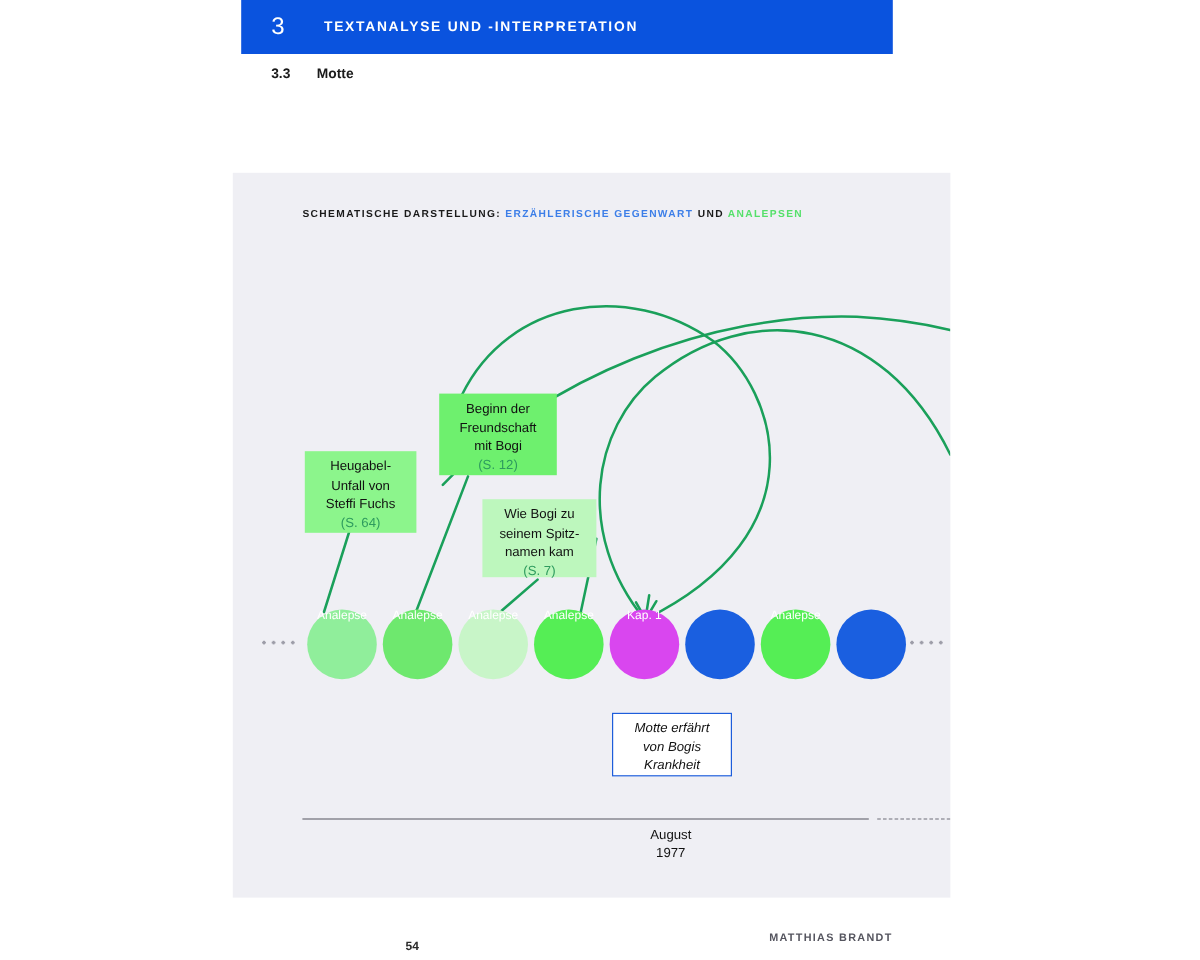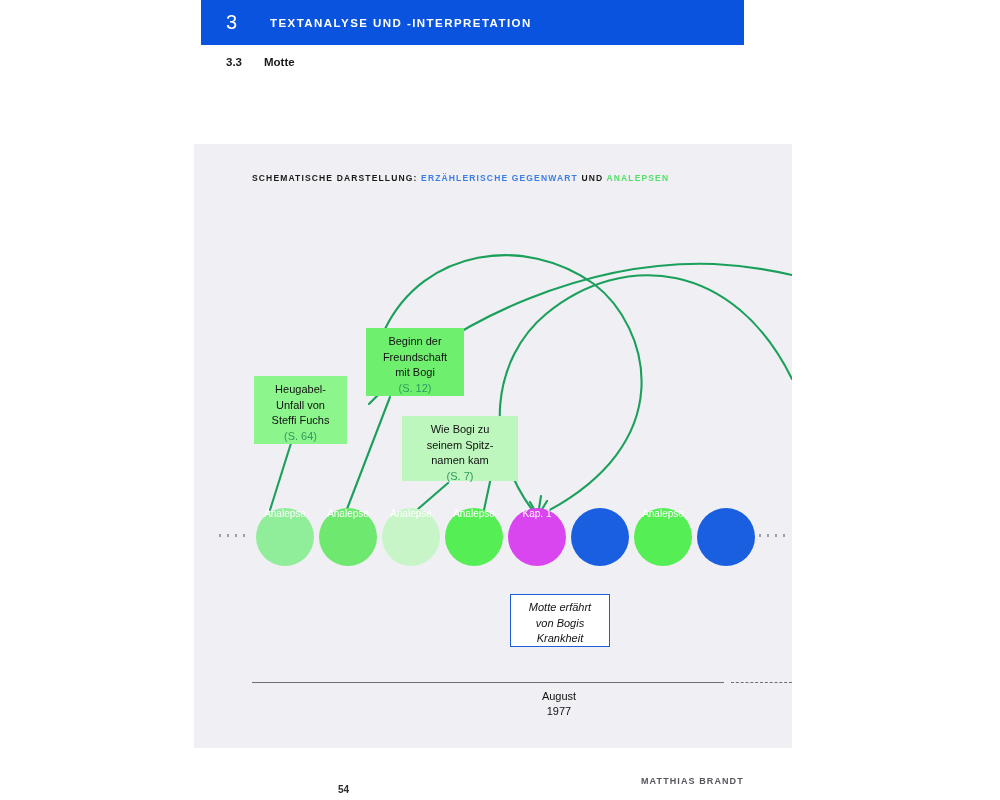--- a/index.html
+++ b/index.html
@@ -112,21 +112,21 @@
   .green-box-pale  { background: #BDF7BD; }
   .green-box-pale .page-ref { color: #2E9B5E; }
 
   #box-heugabel {
     left: 60px;  top: 232px;  width: 93px;  height: 68px;
   }
   #box-beginn {
     left: 172px; top: 184px;  width: 98px;  height: 68px;
   }
   #box-spitzname {
-    left: 208px; top: 272px;  width: 116px;  height: 65px;
+    left: 208px; top: 272px;  width: 95px;  height: 65px;
   }
 
   #box-motte {
     position: absolute;
     left: 316px; top: 450px;
     width: 100px; height: 53px;
     background: #ffffff;
     border: 1.6px solid #1D5DDB;
     box-sizing: border-box;
     text-align: center;

